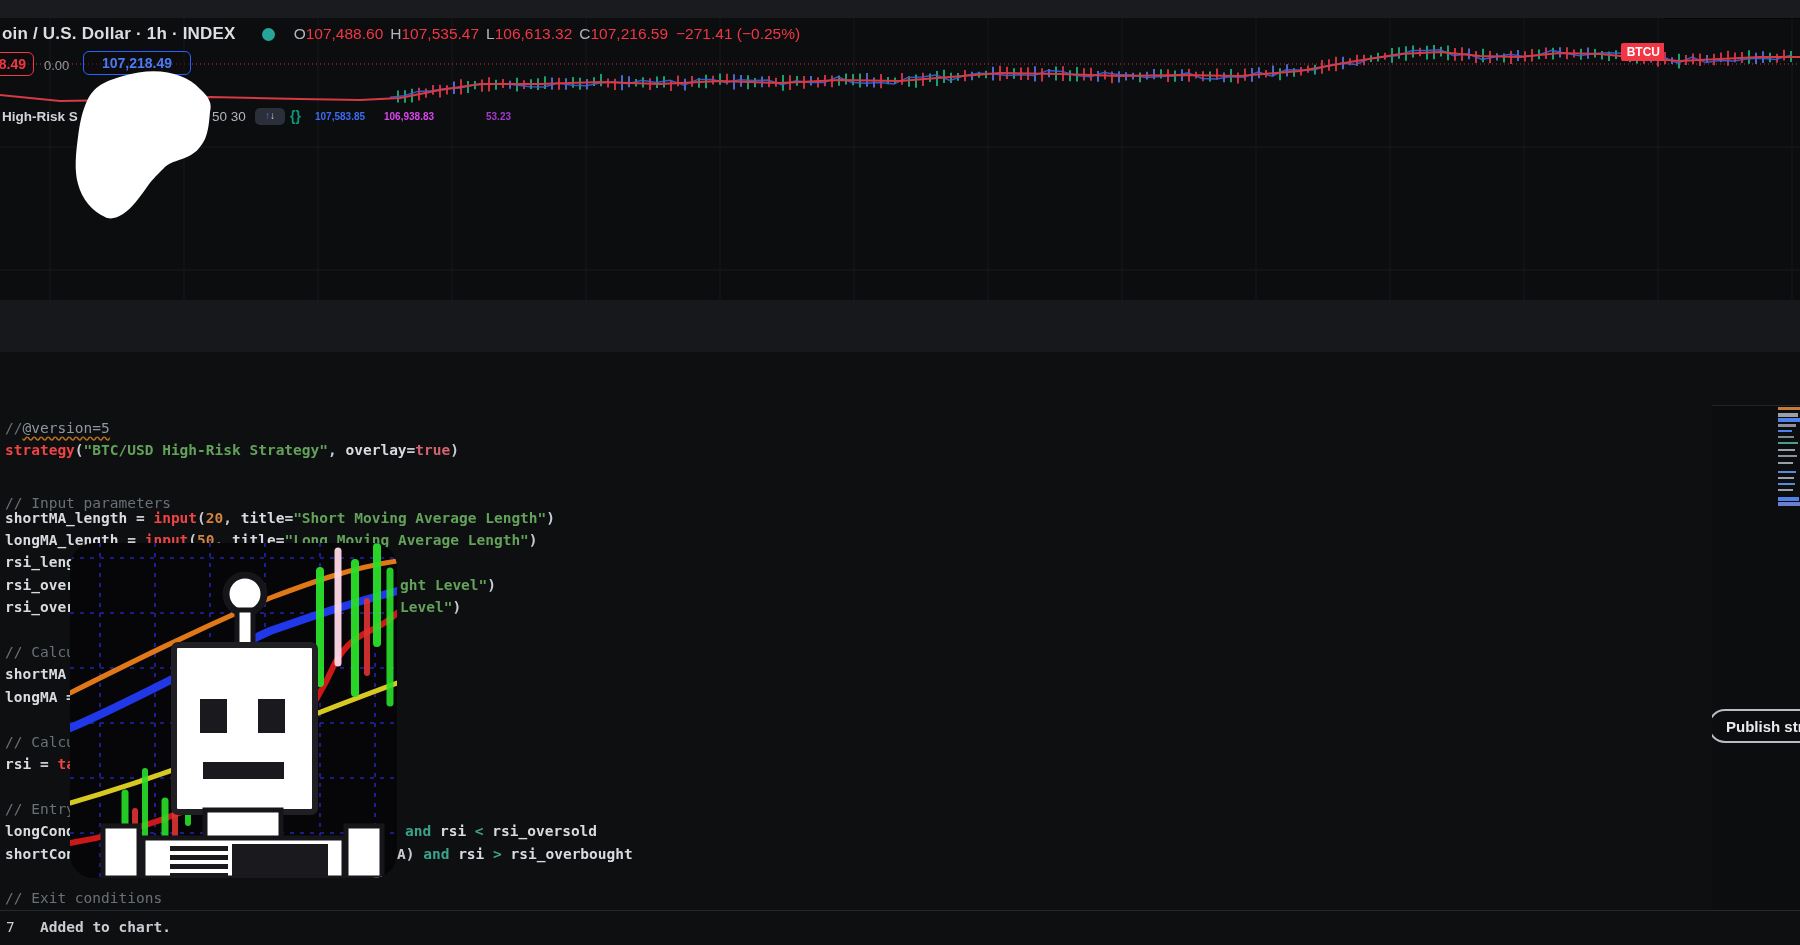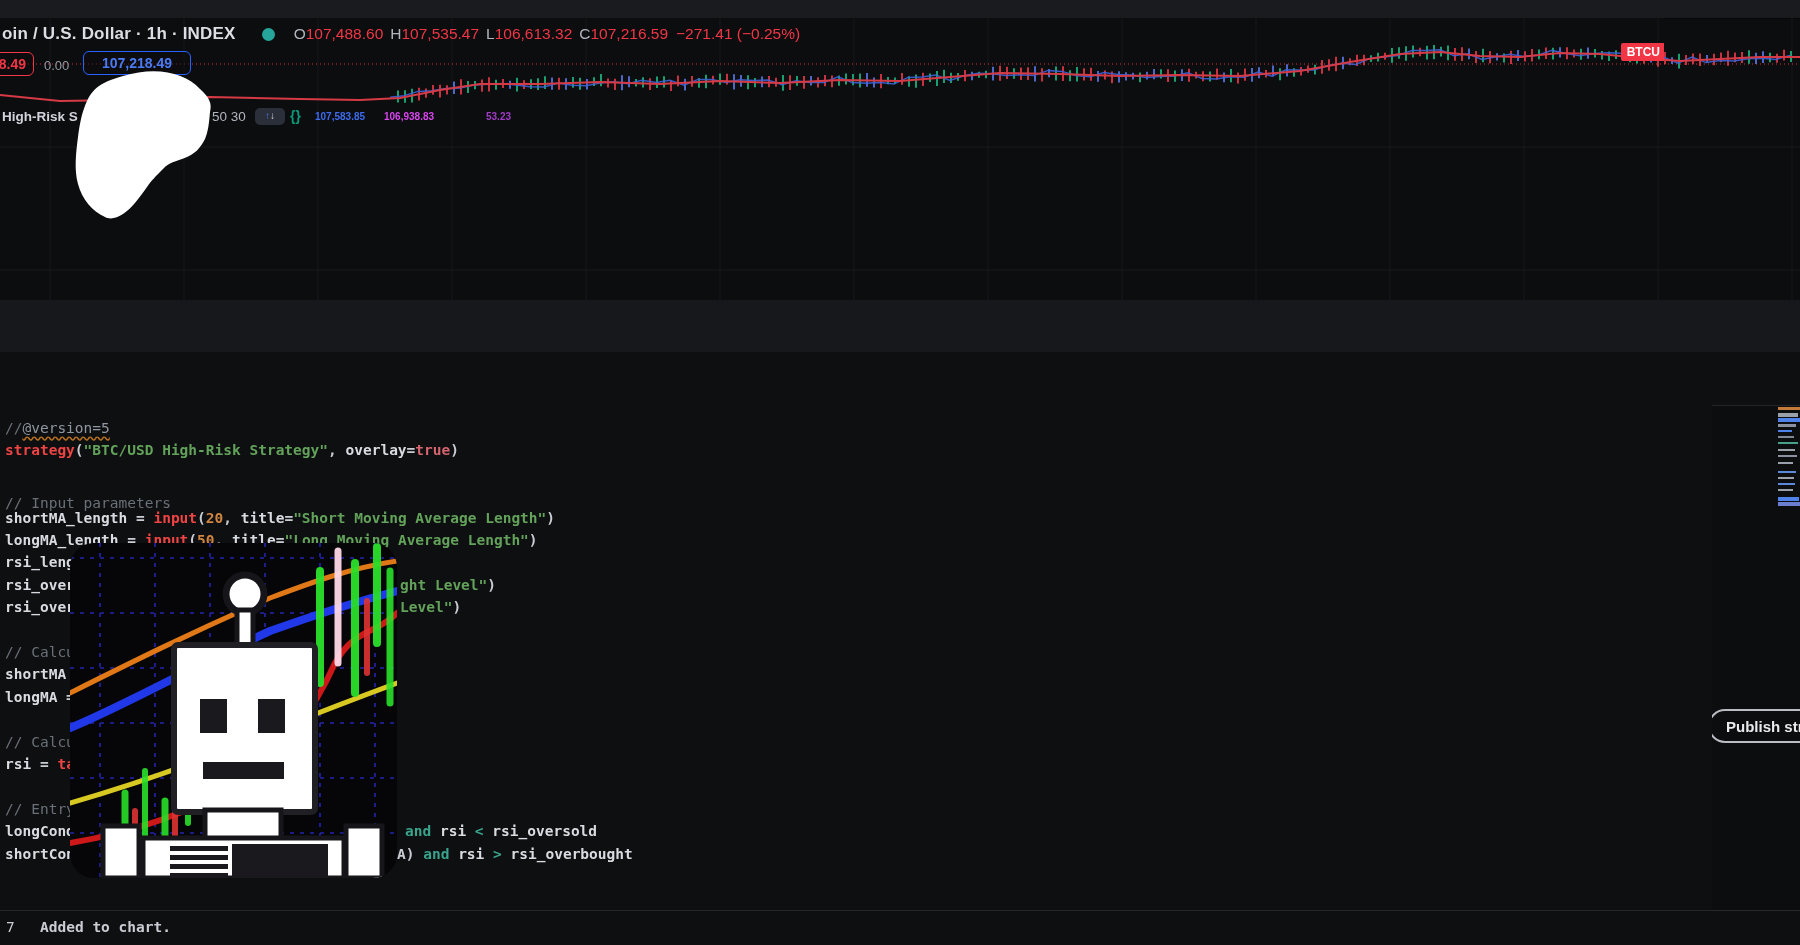--- a/index.html
+++ b/index.html
@@ -367,20 +367,21 @@
     <div class="code-line" style="top: 258.4px; text-align: right;"><span class="seg" style="left: 5px;"><span class="id">shortMA</span></span></div>
     <div class="code-line" style="top: 280.8px;"><span class="seg" style="left: 5px;"><span class="id">longMA</span><span class="op"> =</span></span></div>
     <div class="code-line" style="top: 303.2px;"></div>
     <div class="code-line" style="top: 325.6px;"><span class="seg" style="left: 5px;"><span class="cm">// Calcu</span></span></div>
     <div class="code-line" style="top: 348px;"><span class="seg" style="left: 5px;"><span class="id">rsi</span><span class="op"> = </span><span class="kw">ta</span></span></div>
     <div class="code-line" style="top: 370.4px;"></div>
     <div class="code-line" style="top: 392.8px;"><span class="seg" style="left: 5px;"><span class="cm">// Entry</span></span></div>
     <div class="code-line" style="top: 415.2px;"><span class="seg" style="left: 5px;"><span class="id">longCond</span></span><span class="seg" style="left: 405px;"><span class="o2">and</span><span class="id"> rsi </span><span class="o2">&lt;</span><span class="id"> rsi_oversold</span></span></div>
     <div class="code-line" style="top: 437.6px;"><span class="seg" style="left: 5px;"><span class="id">shortConc</span></span><span class="seg" style="left: 397px;"><span class="tx">A)</span><span class="tx"> </span><span class="o2">and</span><span class="id"> rsi </span><span class="o2">&gt;</span><span class="id"> rsi_overbought</span></span></div>
     <div class="code-line" style="top: 460px;"></div>
+    <div class="code-line" style="top: 482.4px;"><span class="seg" style="left: 5px;"><span class="cm">// Exit conditions</span></span></div>
   </div>
 <div class="abs" id="minimap">
     <div style="top: 2px; width: 22px; height: 3px; background: rgb(197, 123, 57);"></div>
     <div style="top: 8px; width: 20px; height: 4px; background: rgb(154, 160, 170);"></div>
     <div style="top: 13px; width: 22px; height: 4px; background: rgb(79, 130, 232);"></div>
     <div style="top: 19px; width: 18px; height: 3px; background: rgb(138, 144, 160);"></div>
     <div style="top: 25px; width: 14px; height: 2px; background: rgb(79, 130, 232);"></div>
     <div style="top: 31px; width: 16px; height: 2px; background: rgb(127, 134, 148);"></div>
     <div style="top: 37px; width: 20px; height: 2px; background: rgb(73, 160, 138);"></div>
     <div style="top: 44px; width: 17px; height: 2px; background: rgb(154, 160, 170);"></div>

